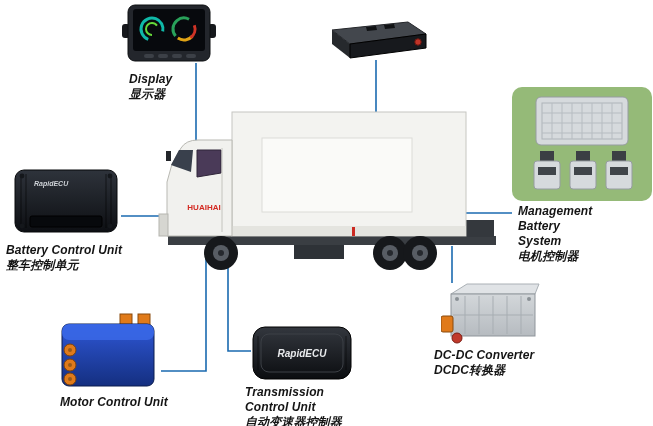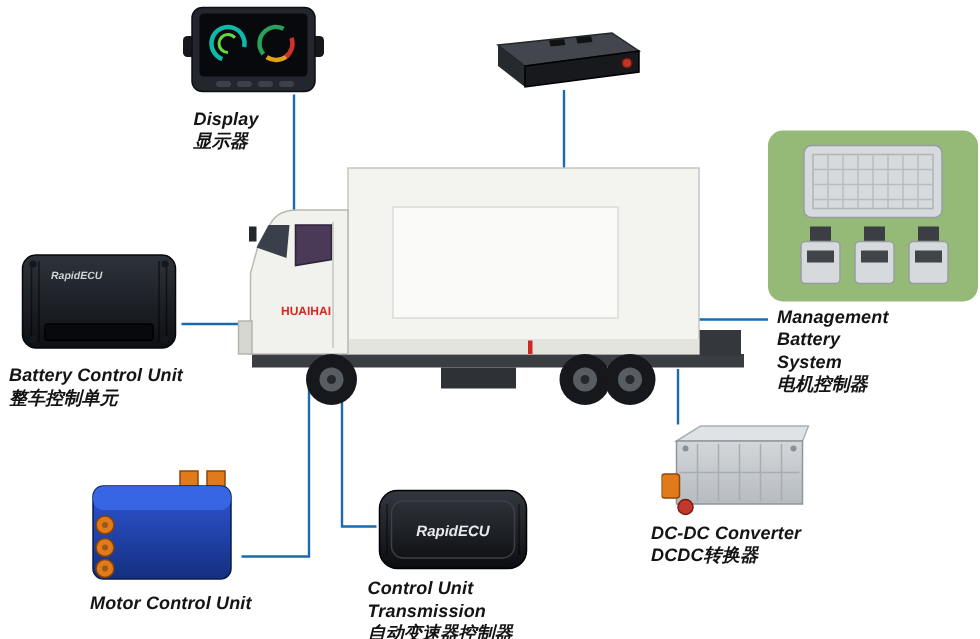--- a/index.html
+++ b/index.html
@@ -221,22 +221,22 @@
       <rect x="3" y="5" width="98" height="52" rx="12" fill="url(#tcuG)" stroke="#000000"></rect>
       <rect x="11" y="12" width="82" height="38" rx="8" fill="none" stroke="#3c4046"></rect>
       <g stroke="#000000" opacity="0.5">
         <line x1="8" y1="14" x2="8" y2="48"></line>
           <line x1="96" y1="14" x2="96" y2="48"></line>
       </g>
       <text x="52" y="35" font-size="10" font-style="italic" font-weight="bold" fill="#e8eaec" text-anchor="middle">RapidECU</text>
     </svg>
   </div>
   <div class="lbl" style="left:245px;top:385px;width:116px;">
+    <div>Transmission</div>
     <div>Control Unit</div>
-    <div>Transmission</div>
     <div>自动变速器控制器</div>
   </div>
 
   <div class="dev" style="left:441px;top:280px;width:102px;height:66px;">
     <svg viewBox="0 0 102 66">
       <defs>
         <linearGradient id="dcG" x1="0" y1="0" x2="0" y2="1">
           <stop offset="0" stop-color="#d3d7da"></stop>
             <stop offset="1" stop-color="#b6bbc0"></stop>
         </linearGradient>

